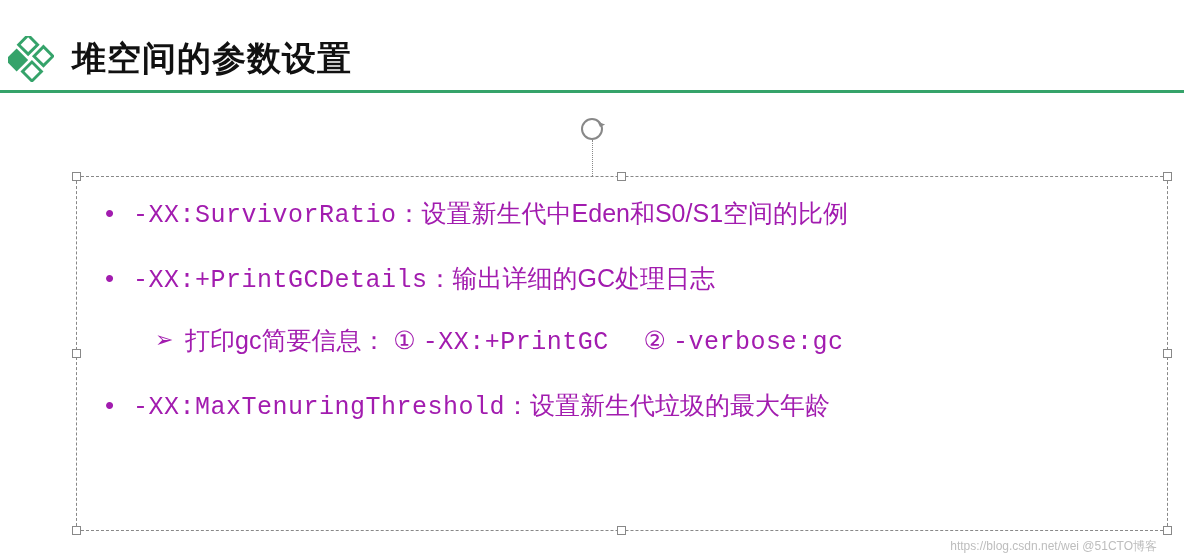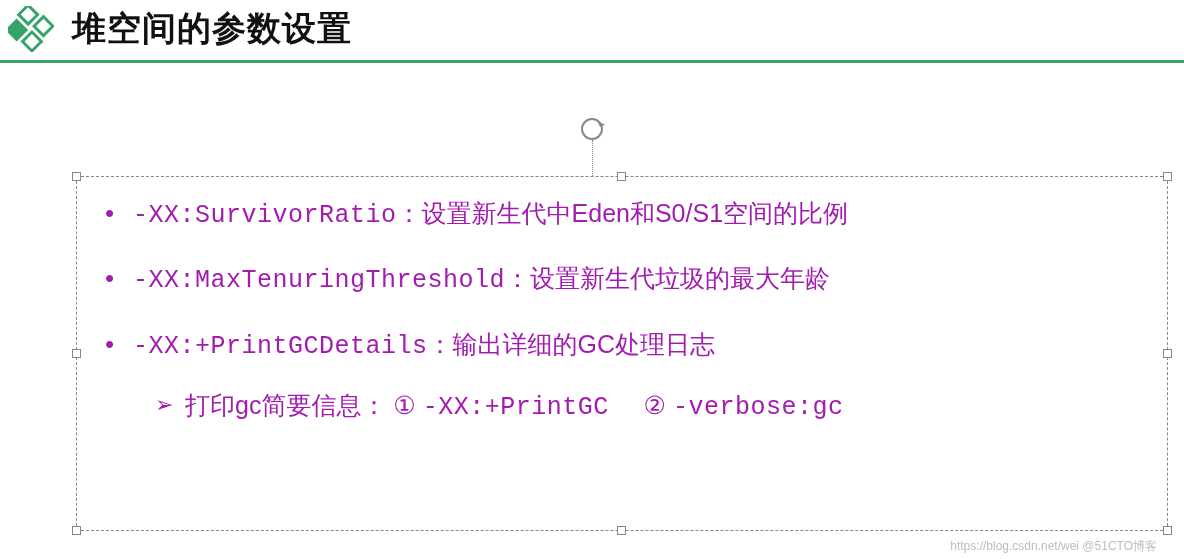--- a/index.html
+++ b/index.html
@@ -10,20 +10,21 @@
     font-family: "Microsoft YaHei", "SimSun", sans-serif;
     position: relative;
     overflow: hidden;
   }
   .header {
     display: flex;
     align-items: center;
     padding: 6px 8px 8px 8px;
     border-bottom: 3px solid #35a36a;
     position: relative;
+    margin-top: 30px;
   }
   .logo-left {
     width: 46px; height: 46px;
     margin-right: 18px;
     flex-shrink: 0;
   }
   .title {
     font-size: 34px;
     font-weight: 700;
     color: #111;
@@ -167,30 +168,30 @@
   <div class="sel-handle h-mr"></div>
   <div class="sel-handle h-bl"></div>
   <div class="sel-handle h-bm"></div>
   <div class="sel-handle h-br"></div>
 
   <ul class="bullets">
     <li>
       <span class="mono">-XX:SurvivorRatio</span><span>：</span><span>设置新生代中Eden和S0/S1空间的比例</span>
     </li>
     <li>
-      <span class="mono">-XX:MaxTenuringThreshold</span><span>：</span><span>设置新生代垃圾的最大年龄</span>
-    </li>
-    <li>
       <span class="mono">-XX:+PrintGCDetails</span><span>：</span><span>输出详细的GC处理日志</span>
       <div class="sub">
         <span class="sub-marker">➢</span>
         <span>打印gc简要信息：</span>
         <span class="circled">①</span>
         <span class="mono">-XX:+PrintGC</span>
         &nbsp;&nbsp;&nbsp;
         <span class="circled">②</span>
         <span class="mono">-verbose:gc</span>
       </div>
     </li>
+    <li>
+      <span class="mono">-XX:MaxTenuringThreshold</span><span>：</span><span>设置新生代垃圾的最大年龄</span>
+    </li>
   </ul>
 </div>
 
 <div class="watermark">https://blog.csdn.net/wei   @51CTO博客</div>
 
 </body></html>

